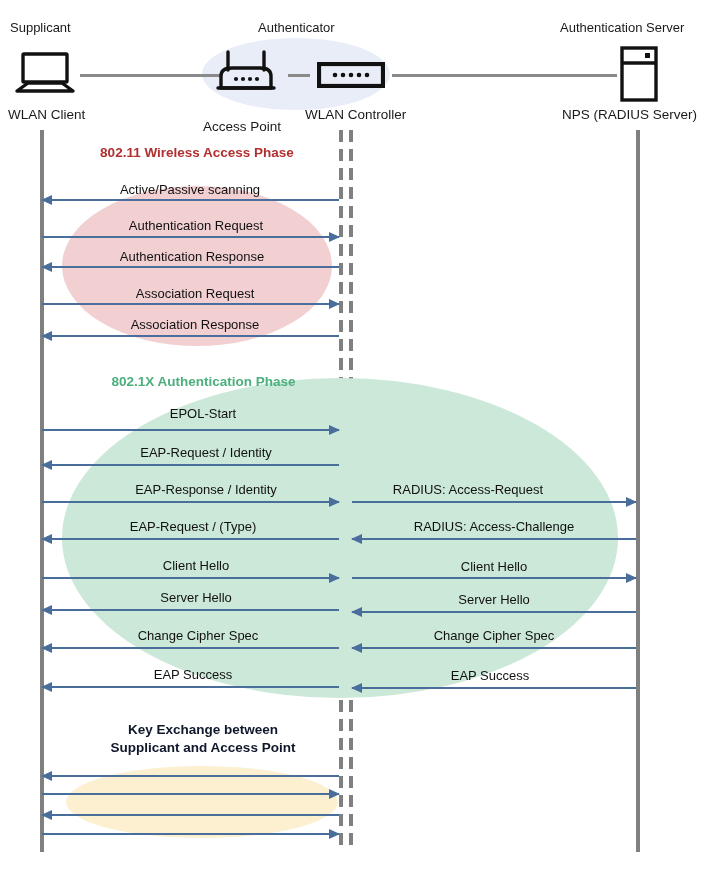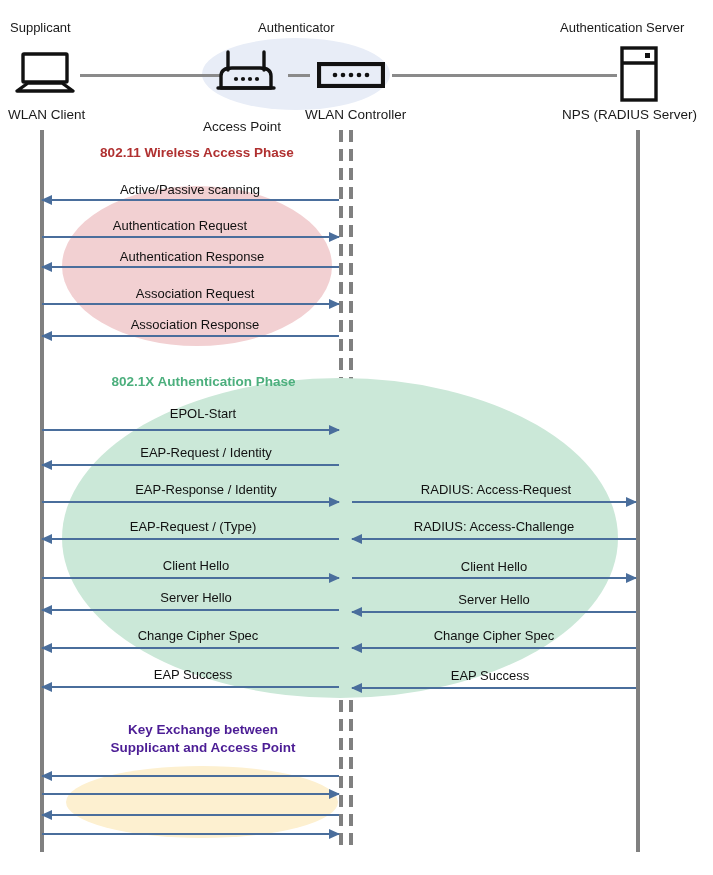--- a/index.html
+++ b/index.html
@@ -103,29 +103,29 @@
   <div class="dashline" style="left:349px;top:130px;height:722px;"></div>
   <div class="lifeline" style="left:636px;top:130px;height:722px;"></div>
 
   <div class="blob" style="left:62px;top:186px;width:270px;height:160px;background:#f2d0d2;"></div>
   <div class="phase-title" style="left:87px;top:145px;width:220px;color:#b03030;">802.11 Wireless Access Phase</div>
 
   <div class="blob" style="left:62px;top:378px;width:556px;height:320px;background:#cbe8d8;"></div>
   <div class="phase-title" style="left:96px;top:374px;width:215px;color:#4caf7d;">802.1X Authentication Phase</div>
 
   <div class="blob" style="left:66px;top:766px;width:272px;height:72px;background:#fdf0d0;"></div>
-  <div class="phase-title multi" style="left:78px;top:721px;width:250px;color:#4c1d95;">
+  <div class="phase-title multi" style="left:78px;top:721px;width:250px;color:#0f172a;">
     <span>Key Exchange between</span><br>
     <span>Supplicant and Access Point</span>
   </div>
 
   <div class="msg-label" style="left:190px;top:182px;">Active/Passive scanning</div>
   <div class="arrow to-left" style="left:42px;top:199px;width:297px;"></div>
 
-  <div class="msg-label" style="left:180px;top:218px;">Authentication Request</div>
+  <div class="msg-label" style="left:196px;top:218px;">Authentication Request</div>
   <div class="arrow to-right" style="left:42px;top:236px;width:297px;"></div>
 
   <div class="msg-label" style="left:192px;top:249px;">Authentication Response</div>
   <div class="arrow to-left" style="left:42px;top:266px;width:297px;"></div>
 
   <div class="msg-label" style="left:195px;top:286px;">Association Request</div>
   <div class="arrow to-right" style="left:42px;top:303px;width:297px;"></div>
 
   <div class="msg-label" style="left:195px;top:317px;">Association Response</div>
   <div class="arrow to-left" style="left:42px;top:335px;width:297px;"></div>
@@ -155,21 +155,21 @@
   <div class="arrow to-left" style="left:42px;top:686px;width:297px;"></div>
 
   <div class="arrow to-left" style="left:42px;top:775px;width:297px;"></div>
 
   <div class="arrow to-right" style="left:42px;top:793px;width:297px;"></div>
 
   <div class="arrow to-left" style="left:42px;top:814px;width:297px;"></div>
 
   <div class="arrow to-right" style="left:42px;top:833px;width:297px;"></div>
 
-  <div class="msg-label" style="left:496px;top:482px;">RADIUS: Access-Request</div>
+  <div class="msg-label" style="left:468px;top:482px;">RADIUS: Access-Request</div>
   <div class="arrow to-right" style="left:352px;top:501px;width:284px;"></div>
 
   <div class="msg-label" style="left:494px;top:519px;">RADIUS: Access-Challenge</div>
   <div class="arrow to-left" style="left:352px;top:538px;width:284px;"></div>
 
   <div class="msg-label" style="left:494px;top:559px;">Client Hello</div>
   <div class="arrow to-right" style="left:352px;top:577px;width:284px;"></div>
 
   <div class="msg-label" style="left:494px;top:592px;">Server Hello</div>
   <div class="arrow to-left" style="left:352px;top:611px;width:284px;"></div>

